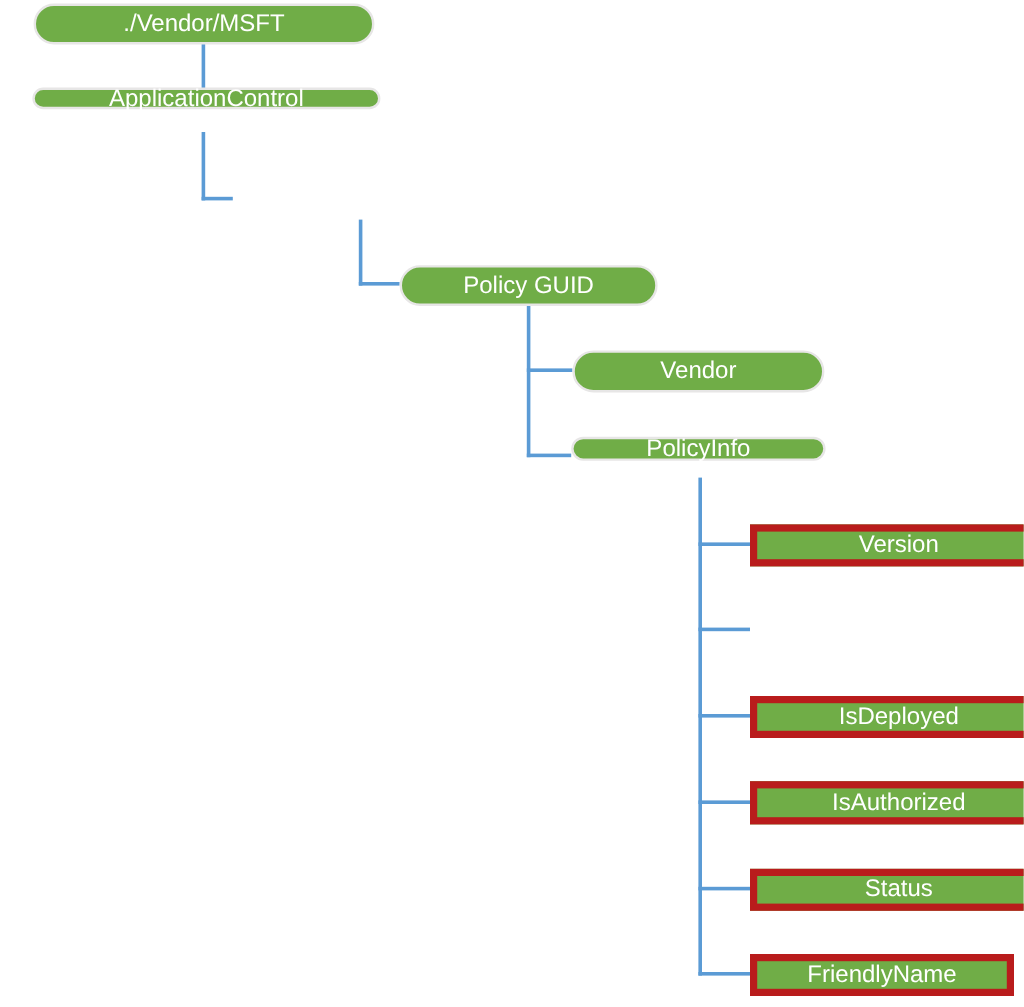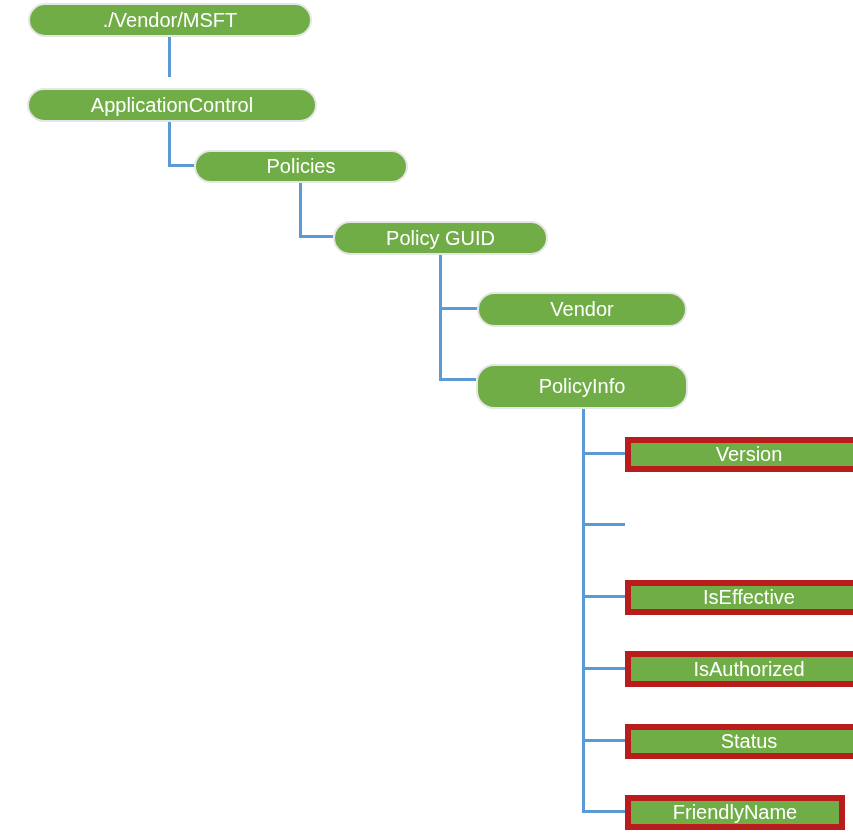--- a/index.html
+++ b/index.html
@@ -65,47 +65,44 @@
   <div class="conn" style="left:557px; top:523px; width:43px; height:3px;"></div>
   <div class="conn" style="left:557px; top:595px; width:43px; height:3px;"></div>
   <div class="conn" style="left:557px; top:667px; width:43px; height:3px;"></div>
   <div class="conn" style="left:557px; top:739px; width:43px; height:3px;"></div>
   <div class="conn" style="left:557px; top:810px; width:43px; height:3px;"></div>
 
   <div class="node pill" style="left:3px; top:3px; width:284px; height:34px;">
     <span>./Vendor/MSFT</span>
   </div>
 
-  <div class="node pill" style="left:2px; top:88px; width:290px; height:34px;">
+  <div class="node pill" style="left:2px; top:73px; width:290px; height:18px;">
     <span>ApplicationControl</span>
   </div>
 
-  <div class="node pill" style="left:169px; top:150px; width:214px; height:33px;">
-    <span>Policies</span>
-  </div>
 
   <div class="node pill italic" style="left:308px; top:221px; width:215px; height:34px;">
     <span>Policy GUID</span>
   </div>
 
   <div class="node pill" style="left:452px; top:292px; width:210px; height:35px;">
     <span>Vendor</span>
   </div>
 
-  <div class="node pill" style="left:451px; top:364px; width:212px; height:45px;">
+  <div class="node pill" style="left:451px; top:364px; width:212px; height:20px;">
     <span>PolicyInfo</span>
   </div>
 
   <div class="node rect" style="left:600px; top:437px; width:248px; height:35px;">
     <span>Version</span>
   </div>
 
 
   <div class="node rect" style="left:600px; top:580px; width:248px; height:35px;">
-    <span>IsEffective</span>
+    <span>IsDeployed</span>
   </div>
 
   <div class="node rect" style="left:600px; top:651px; width:248px; height:36px;">
     <span>IsAuthorized</span>
   </div>
 
   <div class="node rect" style="left:600px; top:724px; width:248px; height:35px;">
     <span>Status</span>
   </div>
 

